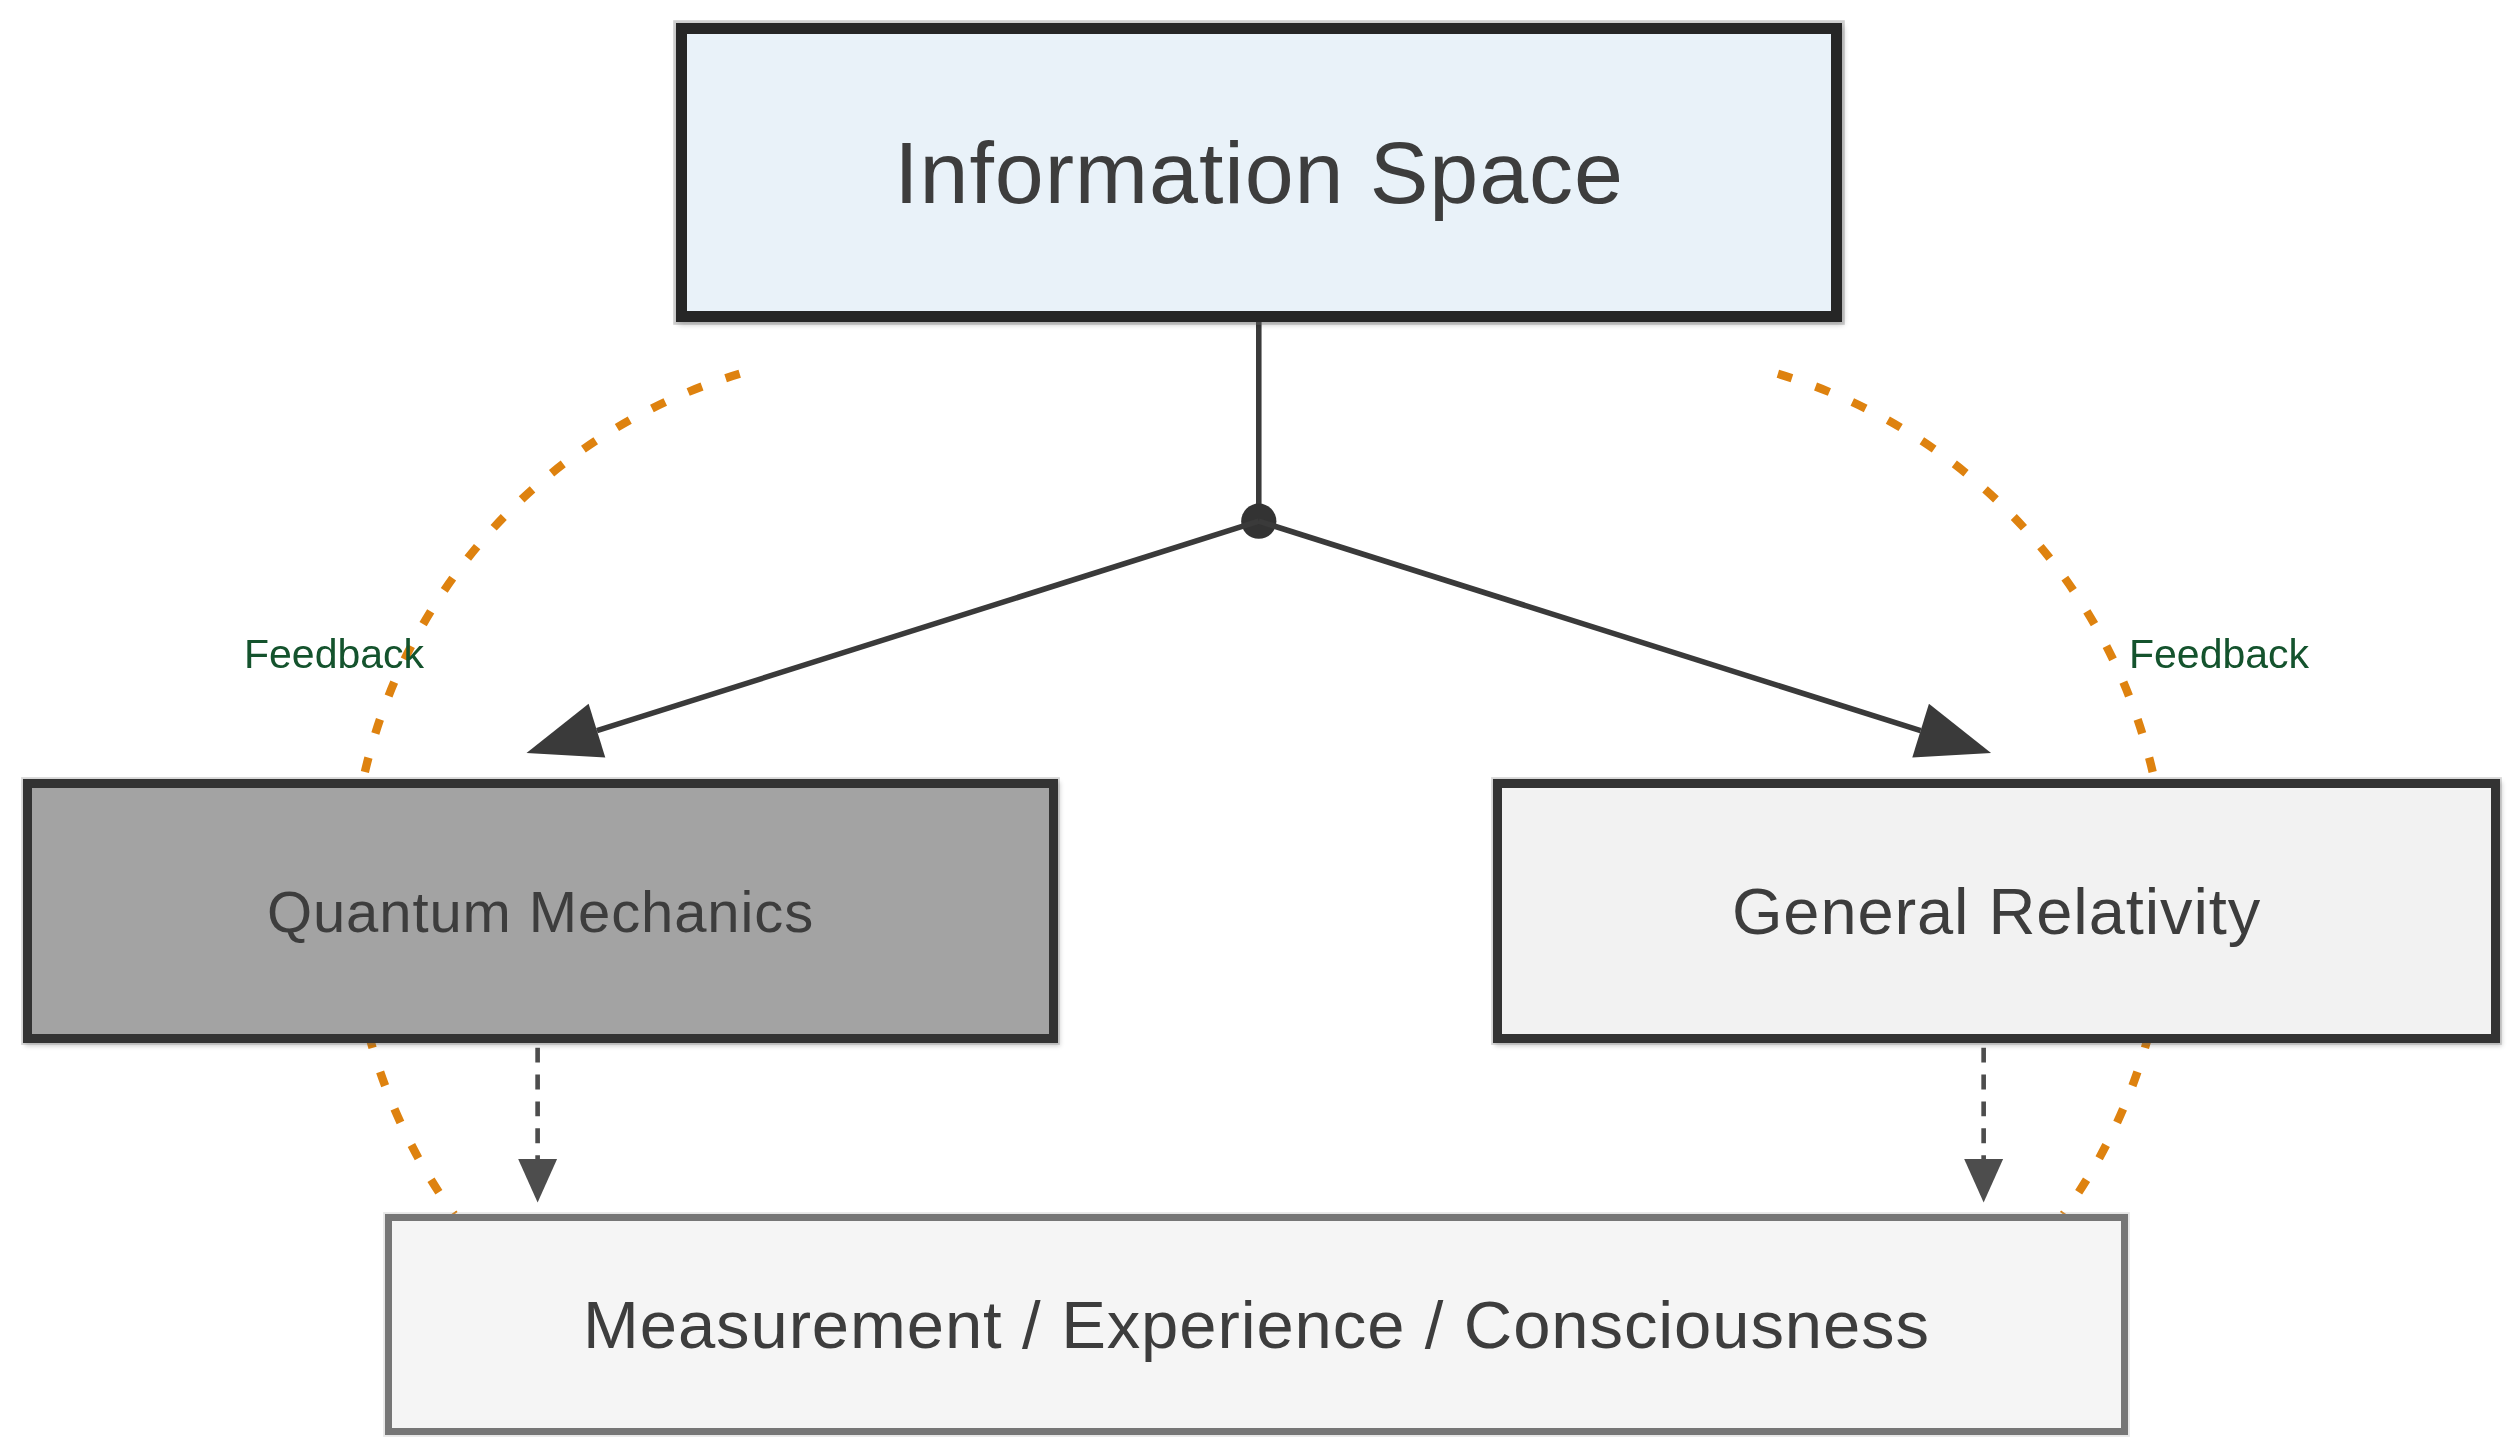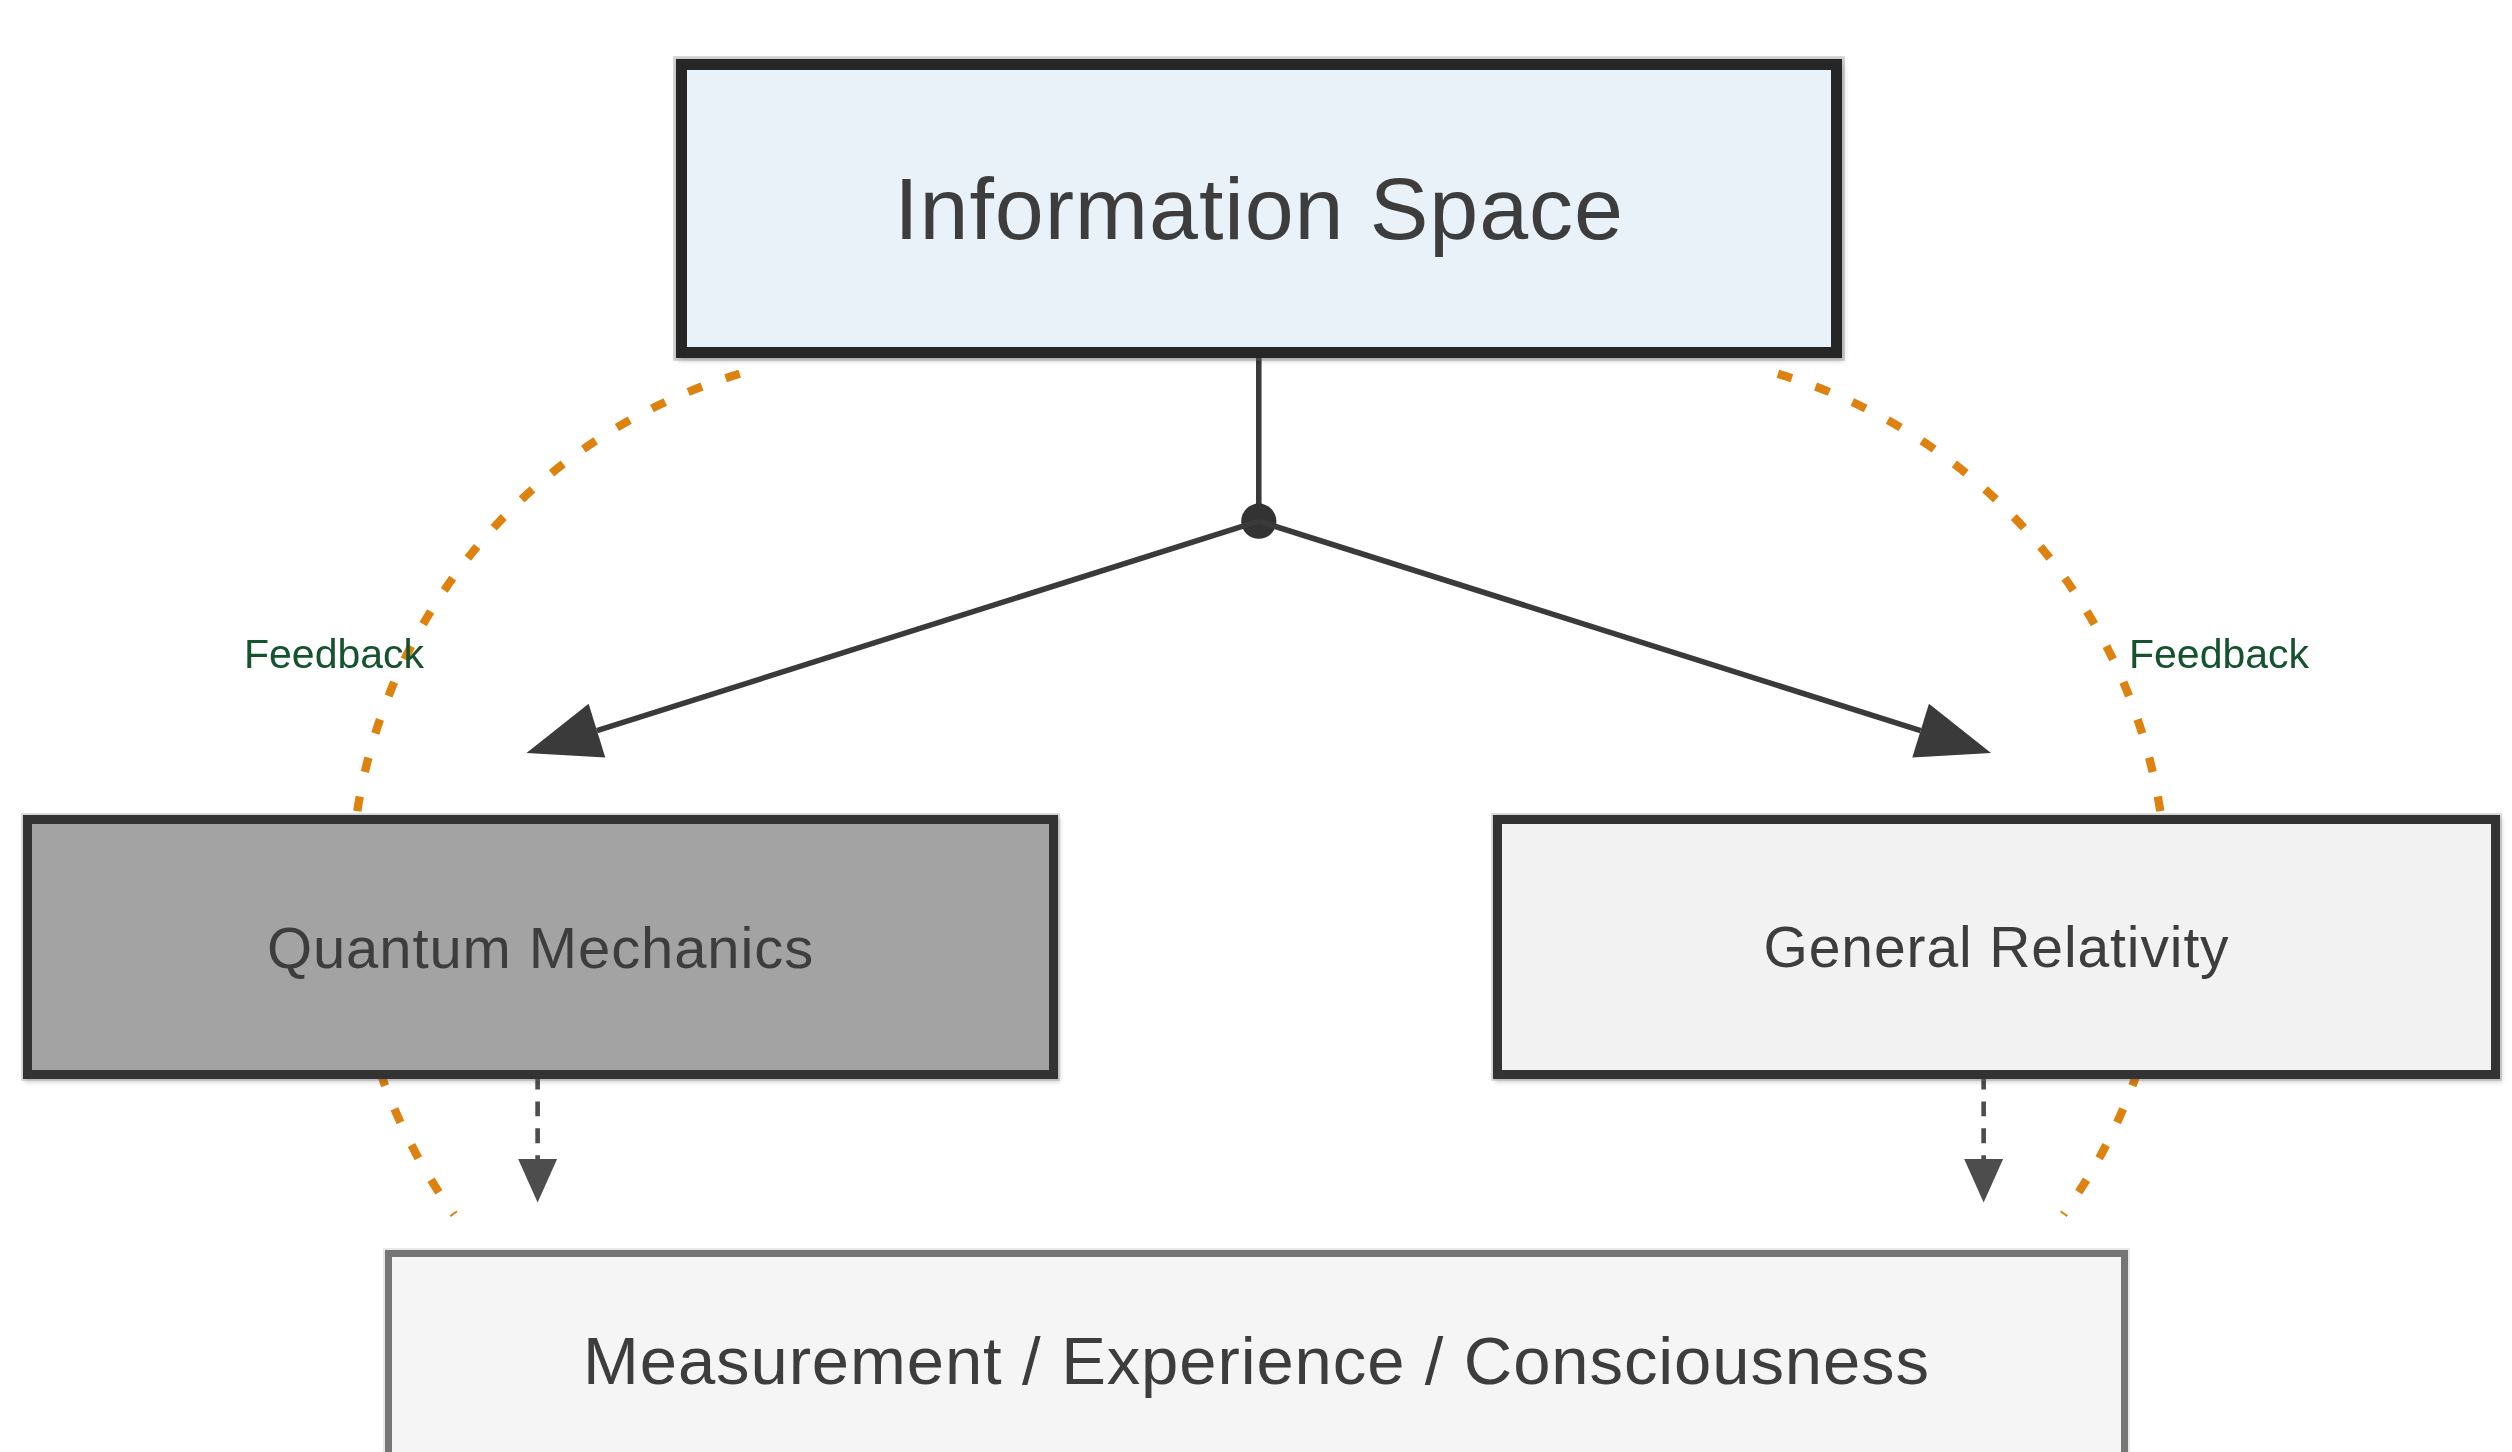--- a/index.html
+++ b/index.html
@@ -25,21 +25,20 @@
   .node {
     position: absolute;
     box-sizing: border-box;
     display: flex;
     align-items: center;
     justify-content: center;
     text-align: right;
     color: #3d3d3d;
     font-weight: 300;
     letter-spacing: 0.9px;
-    margin-top: 36px;
   }
   .node-info {
     left: 676px; top: 23px;
     width: 1166px; height: 299px;
     background: #e9f2f9;
     border: 11px solid #262626;
     box-shadow: 0 0 0 2.8px rgba(120,120,120,0.35), 1.9px 2.8px 5.6px rgba(0,0,0,0.25);
     font-size: 88px;
   }
   .node-qm {
@@ -49,21 +48,21 @@
     border: 9.3px solid #333333;
     box-shadow: 0 0 0 1.9px rgba(130,130,130,0.3), 1.9px 2.8px 4.6px rgba(0,0,0,0.2);
     font-size: 58px;
   }
   .node-gr {
     left: 1493px; top: 779px;
     width: 1007px; height: 264px;
     background: #f2f2f2;
     border: 9.3px solid #333333;
     box-shadow: 0 0 0 1.9px rgba(130,130,130,0.3), 1.9px 2.8px 4.6px rgba(0,0,0,0.2);
-    font-size: 57px;
+    font-size: 65px;
   }
   .node-measure {
     left: 385px; top: 1214px;
     width: 1743px; height: 221px;
     background: #f5f5f5;
     border: 7.4px solid #767676;
     box-shadow: 0 0 0 1.9px rgba(160,160,160,0.25);
     font-size: 67px;
   }
   .feedback-label {

